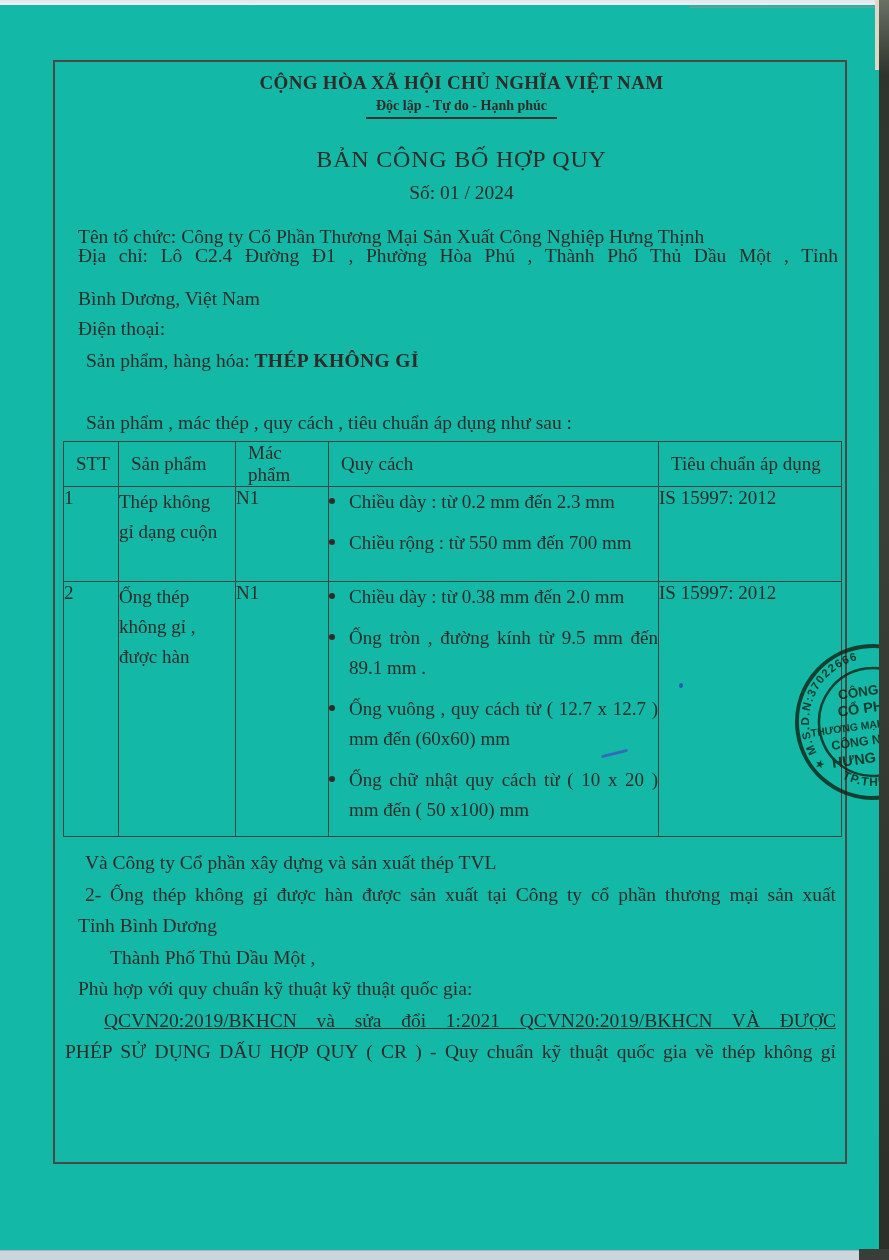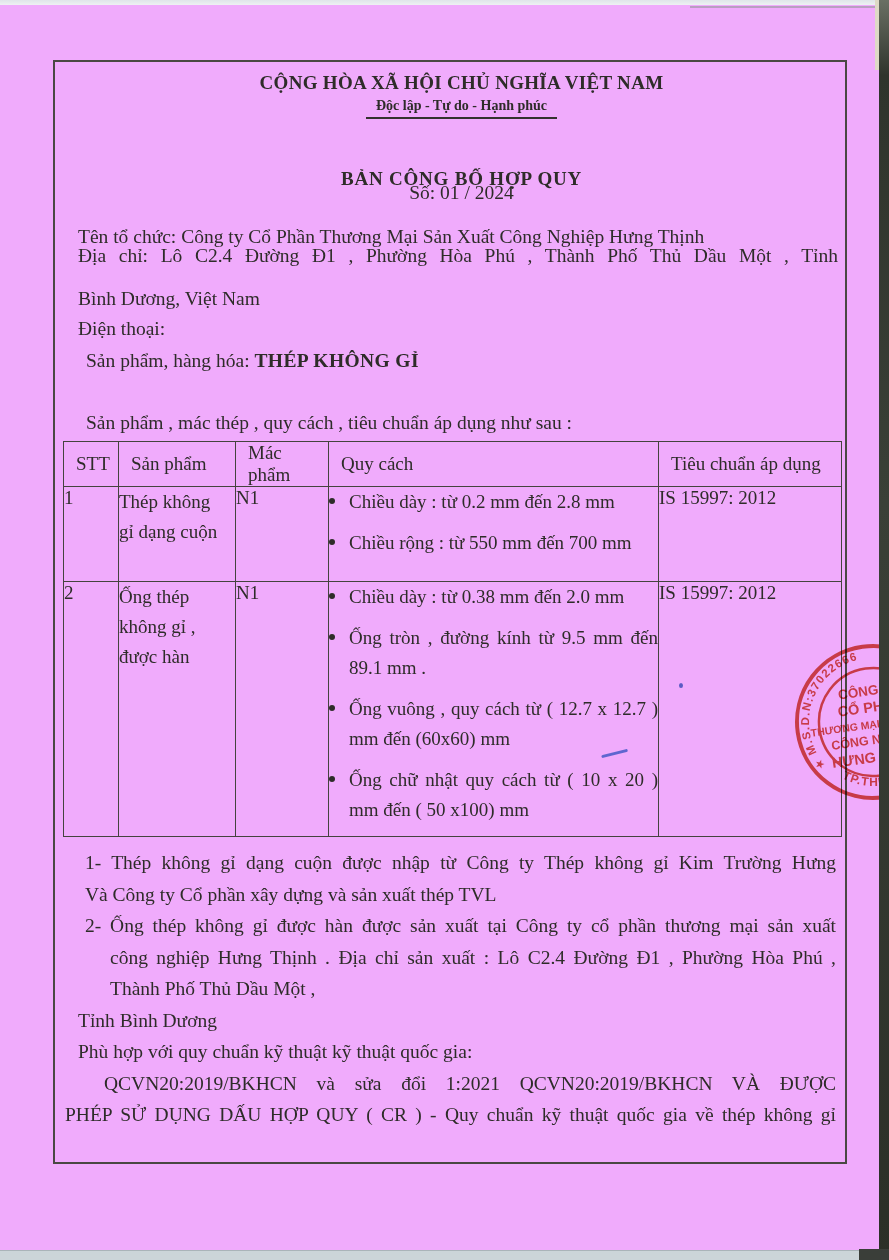--- a/index.html
+++ b/index.html
@@ -1,36 +1,36 @@
 <!DOCTYPE html>
 <html><head>
 <meta charset="utf-8">
 <style>
   html,body{margin:0;padding:0;background:#888;}
-  .scan{position:relative;width:889px;height:1260px;background:#f0abfc;overflow:hidden;
+  .scan{position:relative;width:889px;height:1260px;background:#14b8a6;overflow:hidden;
         font-family:"Liberation Serif","DejaVu Serif",serif;color:#2e2c29;}
   
   .edge-top{position:absolute;left:0;top:0;width:889px;height:5px;
             background:linear-gradient(#dfe5e9,#eef1f3);z-index:40;}
   .edge-top-line{position:absolute;left:690px;top:6px;width:199px;height:2px;background:#8d938f;opacity:.55;z-index:40;}
   .edge-right{position:absolute;right:0;top:0;width:10px;height:1260px;z-index:60;
               background:linear-gradient(180deg,#6a7064 0%,#2f342c 6%,#3a4037 40%,#2b2f27 100%);}
   .edge-right-sliver{position:absolute;right:10px;top:0;width:4px;height:70px;background:#ded9c6;z-index:59;}
   .edge-bottom{position:absolute;left:0;bottom:0;width:889px;height:9px;background:#ccd5d9;z-index:58;
                border-top:1px solid #aab4b9;}
   .edge-bottom-corner{position:absolute;right:0;bottom:0;width:30px;height:11px;background:#3a3e39;z-index:61;}
   
   .frame{position:absolute;left:53px;top:60px;width:790px;height:1100px;
          border:2px solid #4a4843;z-index:1;}
   
   .cblock{position:absolute;left:78px;width:767px;text-align:center;}
   .nat1{top:72px;font-weight:bold;font-size:19px;letter-spacing:.3px;}
   .nat2{top:98px;font-weight:bold;font-size:14px;}
   .nat2 .u{display:inline-block;border-bottom:2.5px solid #34322e;padding:0 10px 3px 10px;}
-  .doc-title{top:168px;font-weight:bold;font-size:19px;letter-spacing:.8px;}
+  .doc-title{top:146px;font-weight:normal;font-size:24px;letter-spacing:.8px;}
   .doc-no{top:182px;font-size:19.5px;}
   
   .pline{position:absolute;left:78px;width:760px;font-size:19.5px;line-height:31px;}
   .just{text-align:justify;text-align-last:justify;}
   .org0{top:221px;} .org1{top:240px;} .org2{top:283px;} .org3{top:313px;}
   .prod{position:absolute;left:86px;width:752px;font-size:19.5px;line-height:31px;}
   .prod0{top:345px;} .prod1{top:376px;} .prod2{top:407px;}
   .prod0 b{font-weight:bold;letter-spacing:.4px;}
   
   table.spec{position:absolute;left:63px;top:441px;width:778px;z-index:2;
@@ -49,21 +49,21 @@
   td.tc{padding:8px 4px 0 13px;}
   .bullet{display:flex;margin-bottom:11px;}
   .dot{flex:none;width:6px;height:6px;border-radius:50%;background:#2e2c29;margin:11px 14px 0 0;}
   .btext{flex:1;text-align:justify;line-height:30px;}
   
   .notes{position:absolute;left:53px;top:847px;width:790px;padding:0 7px 0 32px;
          box-sizing:border-box;font-size:19.5px;z-index:2;}
   .nline{line-height:31.5px;}
   .ind{text-indent:25px;}
   .out7{margin-left:-7px;}
-  .ind19{text-indent:19px;}
+  .ind19{text-indent:19px;text-decoration:underline;}
   .out20{margin-left:-20px;}
   
   .stamp{position:absolute;left:780px;top:629px;z-index:30;opacity:.88;mix-blend-mode:multiply;}
   .stamp text{font-family:"Liberation Sans","DejaVu Sans",sans-serif;font-weight:bold;fill:#cf4130;}
   
   .ink-dash{position:absolute;left:601px;top:752px;width:27px;height:2.5px;background:#3b55c4;
             transform:rotate(-14deg);border-radius:2px;opacity:.8;z-index:3;}
   .ink-dot{position:absolute;left:679px;top:683px;width:4px;height:5px;background:#2a3fb0;
            border-radius:50%;opacity:.75;z-index:3;}
 </style>
@@ -106,21 +106,21 @@
       <th>Tiêu chuẩn áp dụng</th>
     </tr>
     <tr class="r1">
       <td class="stt">1</td>
       <td class="sp">Thép không
 gỉ dạng cuộn</td>
       <td class="mt">N1</td>
       <td class="qc">
         <div class="bullet">
               <span class="dot"></span>
-              <span class="btext">Chiều dày : từ 0.2 mm đến 2.8 mm</span>
+              <span class="btext">Chiều dày : từ 0.2 mm đến 2.3 mm</span>
             </div>
         <div class="bullet">
               <span class="dot"></span>
               <span class="btext">Chiều rộng : từ 550 mm đến 700 mm</span>
             </div>
       </td>
       <td class="tc">IS 15997: 2012</td>
     </tr>
     <tr class="r2">
       <td class="stt">2</td>
@@ -145,26 +145,24 @@
               <span class="dot"></span>
               <span class="btext">Ống chữ nhật quy cách từ ( 10 x 20 ) mm đến ( 50 x100) mm</span>
             </div>
       </td>
       <td class="tc">IS 15997: 2012</td>
     </tr>
   </tbody>
     </table>
 
   <div class="notes">
-    <div class="nline just">1- Thép không gỉ dạng cuộn được nhập từ Công ty Thép không gỉ Kim Trường Hưng</div>
     <div class="nline">Và Công ty Cổ phần xây dựng và sản xuất thép TVL</div>
     <div class="nline just">2- Ống thép không gỉ được hàn được sản xuất tại Công ty cổ phần thương mại sản xuất</div>
-    <div class="nline just ind">công nghiệp Hưng Thịnh . Địa chỉ sản xuất : Lô C2.4 Đường Đ1 , Phường Hòa Phú ,</div>
+    <div class="nline out7">Tỉnh Bình Dương</div>
     <div class="nline ind">Thành Phố Thủ Dầu Một ,</div>
-    <div class="nline out7">Tỉnh Bình Dương</div>
     <div class="nline out7">Phù hợp với quy chuẩn kỹ thuật kỹ thuật quốc gia:</div>
     <div class="nline just ind19">QCVN20:2019/BKHCN và sửa đổi 1:2021 QCVN20:2019/BKHCN VÀ ĐƯỢC</div>
     <div class="nline just out20">PHÉP SỬ DỤNG DẤU HỢP QUY ( CR ) - Quy chuẩn kỹ thuật quốc gia về thép không gỉ</div>
   </div>
 
   <svg class="stamp" width="186" height="186" viewBox="0 0 186 186">
     <defs>
       <path id="arcT" d="M 40.6 129.7 A 64 64 0 1 1 154.8 76.4" fill="none"></path>
       <path id="arcB" d="M 54.5 144.1 A 64 64 0 0 0 131.5 144.1" fill="none"></path>
     </defs>

